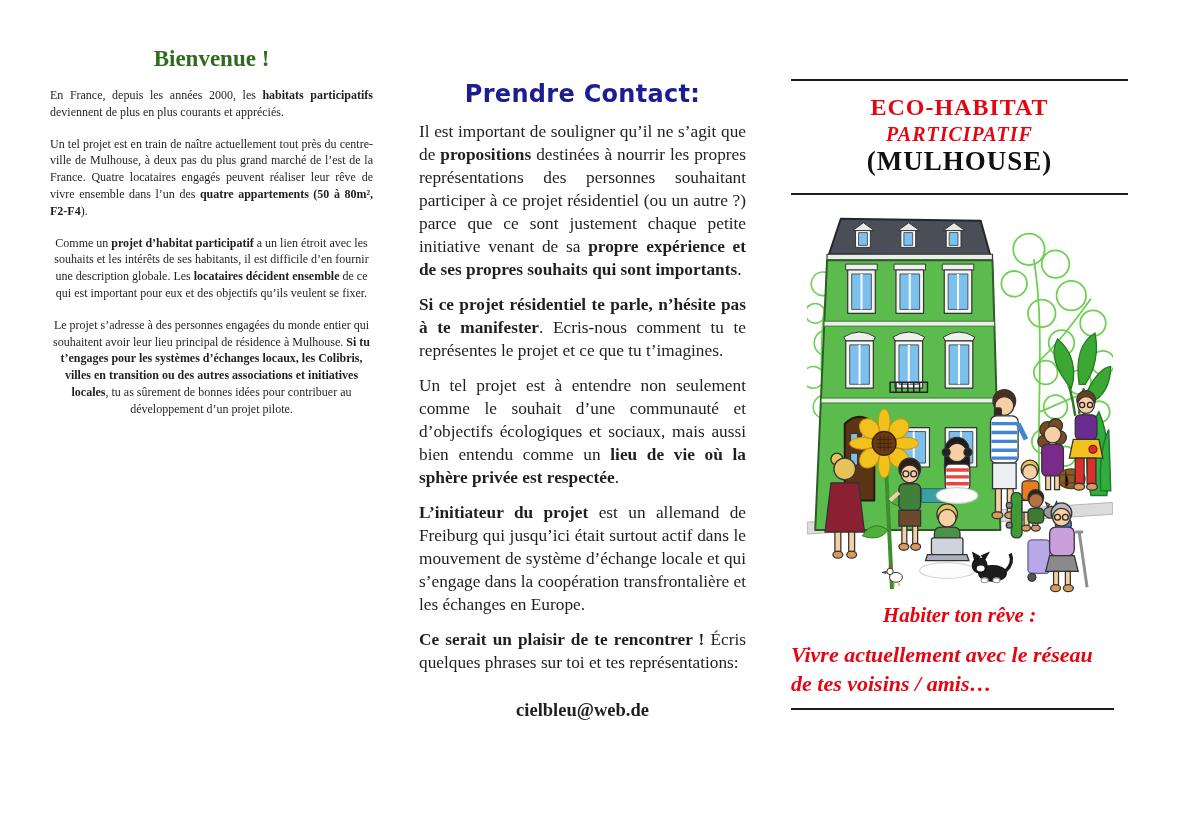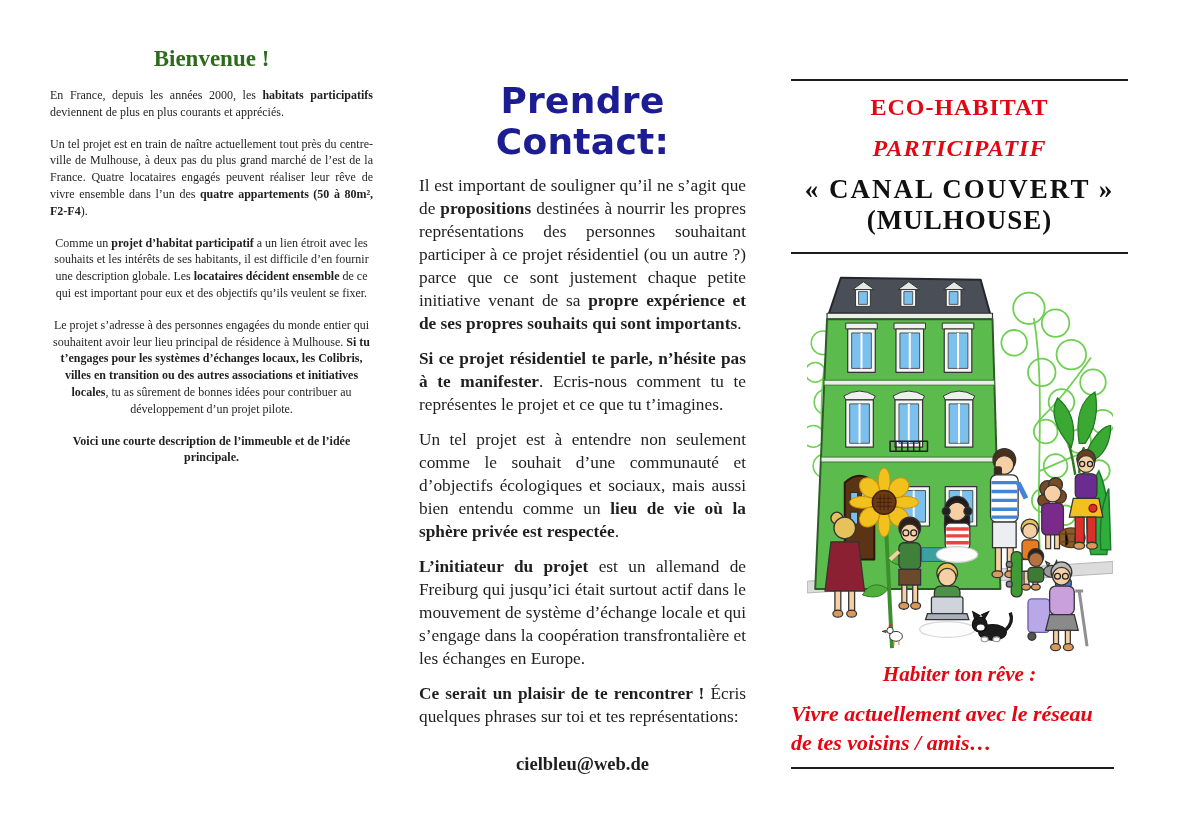--- a/index.html
+++ b/index.html
@@ -10,38 +10,38 @@
   .panel{position:absolute;top:0;}
   .panel-left{left:50px;width:323px;}
   .panel-middle{left:419px;width:327px;}
   .panel-right{left:791px;width:337px;}
 
   .welcome-heading{
     margin:46px 0 8px;text-align:center;font-size:23px;font-weight:bold;
     color:var(--green,#2f6b1f);
   }
   .contact-heading{
-    margin:80px 0 6px;text-align:center;font-size:36px;font-weight:bold;
+    margin:80px 0 6px;text-align:center;font-size:24px;font-weight:bold;
     font-family:"DejaVu Sans", sans-serif;letter-spacing:.3px;
     color:var(--navy,#1d1d93);
   }
   .paras p{margin:15px 0 0;font-size:12px;line-height:1.4;}
   .panel-middle .paras p{margin:12px 0 0;font-size:17.3px;line-height:1.33;}
   .paras p.align-justify{text-align:justify;}
   .paras p.align-left{text-align:center;}
   .paras .b{font-weight:bold;}
   .email{margin-top:26px;text-align:center;font-size:18.5px;font-weight:bold;}
 
   .rule{border:none;border-top:2px solid #1c1c1c;margin:0;}
   .rule-top{margin-top:79px;}
   .rule-mid{margin-top:16px;}
   .rule-bottom{margin-top:10px;width:calc(100% - 14px);}
   .title-line{text-align:center;font-weight:bold;}
   .title-red{color:var(--red,#e30613);font-size:24px;letter-spacing:1px;margin-top:13px;}
-  .title-red-italic{color:var(--red,#e30613);font-size:24px;font-style:italic;letter-spacing:1px;margin-top:14px;}
+  .title-red-italic{color:var(--red,#e30613);font-size:20px;font-style:italic;letter-spacing:1px;margin-top:2px;}
   .title-black{color:#111;font-size:27px;letter-spacing:2px;margin-top:12px;}
   .title-black2{color:#111;font-size:27px;letter-spacing:1px;}
 
   .illustration{display:block;margin:10px auto 0;}
   .caption-heading{
     margin-top:4px;text-align:center;font-size:21px;font-weight:bold;font-style:italic;
     color:var(--red,#e30613);
   }
   .caption-line{
     text-align:left;font-size:22px;font-weight:bold;font-style:italic;line-height:1.32;
@@ -54,41 +54,39 @@
 
 <div class="page">
 
   <section class="panel panel-left">
     <h2 class="welcome-heading">Bienvenue !</h2>
     <div class="paras">
         <p class="align-justify"><span>En France, depuis les années 2000, les </span><span class="b">habitats participatifs</span><span> deviennent de plus en plus courants et appréciés.</span></p>
         <p class="align-justify"><span>Un tel projet est en train de naître actuellement tout près du centre-ville de Mulhouse, à deux pas du plus grand marché de l’est de la France. Quatre locataires engagés peuvent réaliser leur rêve de vivre ensemble dans l’un des </span><span class="b">quatre appartements (50 à 80m², F2-F4</span><span>).</span></p>
         <p class="align-left"><span>Comme un </span><span class="b">projet d’habitat participatif</span><span> a un lien étroit avec les souhaits et les intérêts de ses habitants, il est difficile d’en fournir une description globale. Les </span><span class="b">locataires décident ensemble</span><span> de ce qui est important pour eux et des objectifs qu’ils veulent se fixer.</span></p>
         <p class="align-left"><span>Le projet s’adresse à des personnes engagées du monde entier qui souhaitent avoir leur lieu principal de résidence à Mulhouse. </span><span class="b">Si tu t’engages pour les systèmes d’échanges locaux, les Colibris, villes en transition ou des autres associations et initiatives locales</span><span>, tu as sûrement de bonnes idées pour contribuer au développement d’un projet pilote.</span></p>
-        <p class="align-left"><span class="b">Voici une courte description de l’immeuble et de l’idée principale.</span></p>
       </div>
   </section>
 
   <section class="panel panel-middle">
     <h2 class="contact-heading">Prendre Contact:</h2>
     <div class="paras">
         <p class="align-justify"><span>Il est important de souligner qu’il ne s’agit que de </span><span class="b">propositions</span><span> destinées à nourrir les propres représentations des personnes souhaitant participer à ce projet résidentiel (ou un autre ?) parce que ce sont justement chaque petite initiative venant de sa </span><span class="b">propre expérience et de ses propres souhaits qui sont importants</span><span>.</span></p>
         <p class="align-justify"><span class="b">Si ce projet résidentiel te parle, n’hésite pas à te manifester</span><span>. Ecris-nous comment tu te représentes le projet et ce que tu t’imagines.</span></p>
         <p class="align-justify"><span>Un tel projet est à entendre non seulement comme le souhait d’une communauté et d’objectifs écologiques et sociaux, mais aussi bien entendu comme un </span><span class="b">lieu de vie où la sphère privée est respectée</span><span>.</span></p>
         <p class="align-justify"><span class="b">L’initiateur du projet</span><span> est un allemand de Freiburg qui jusqu’ici était surtout actif dans le mouvement de système d’échange locale et qui s’engage dans la coopération transfrontalière et les échanges en Europe.</span></p>
         <p class="align-justify"><span class="b">Ce serait un plaisir de te rencontrer !</span><span> Écris quelques phrases sur toi et tes représentations:</span></p>
       </div>
     <div class="email">cielbleu@web.de</div>
   </section>
 
   <section class="panel panel-right">
     <hr class="rule rule-top">
     <div class="title-line title-red">ECO-HABITAT</div>
     <div class="title-line title-red-italic">PARTICIPATIF</div>
-    <div class="title-line title-black">« CANAL COUVERT »</div>
     <div class="title-line title-black2">(MULHOUSE)</div>
     <hr class="rule rule-mid">
 
     <svg class="illustration" role="img" viewBox="0 0 310 400" width="306" height="394" xmlns="http://www.w3.org/2000/svg" aria-label="Cartoon drawing of a green five-storey townhouse with neighbours of all ages, children, an elderly lady, a cat and a sunflower gathered on the street in front">
 
       <g stroke="#6fcf52" fill="none" stroke-width="1.6">
         <path d="M18,250 C14,180 10,120 24,70"></path>
         <circle cx="16" cy="80" r="12"></circle>
           <circle cx="8" cy="110" r="10"></circle>
         <circle cx="20" cy="140" r="13"></circle>

